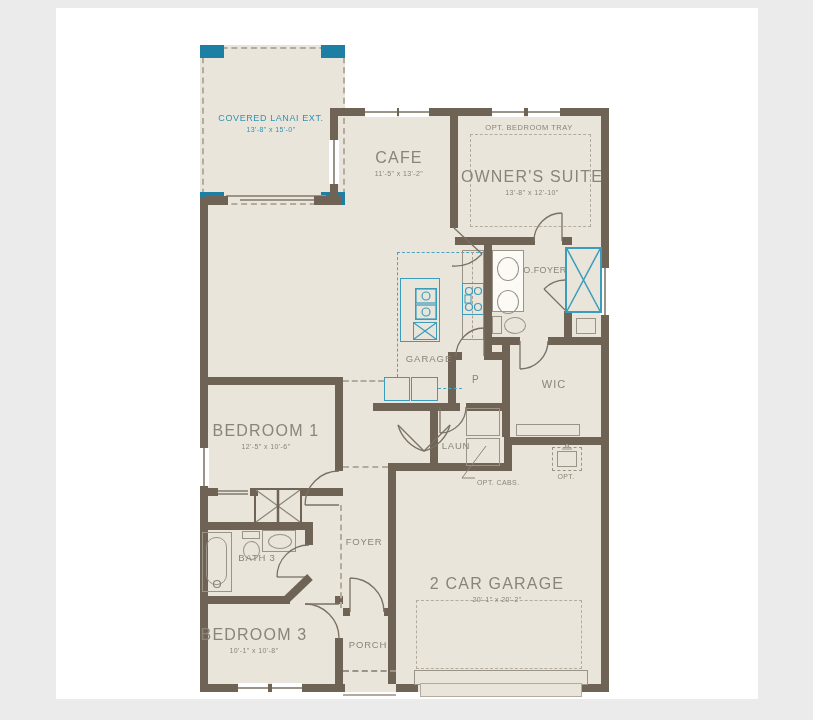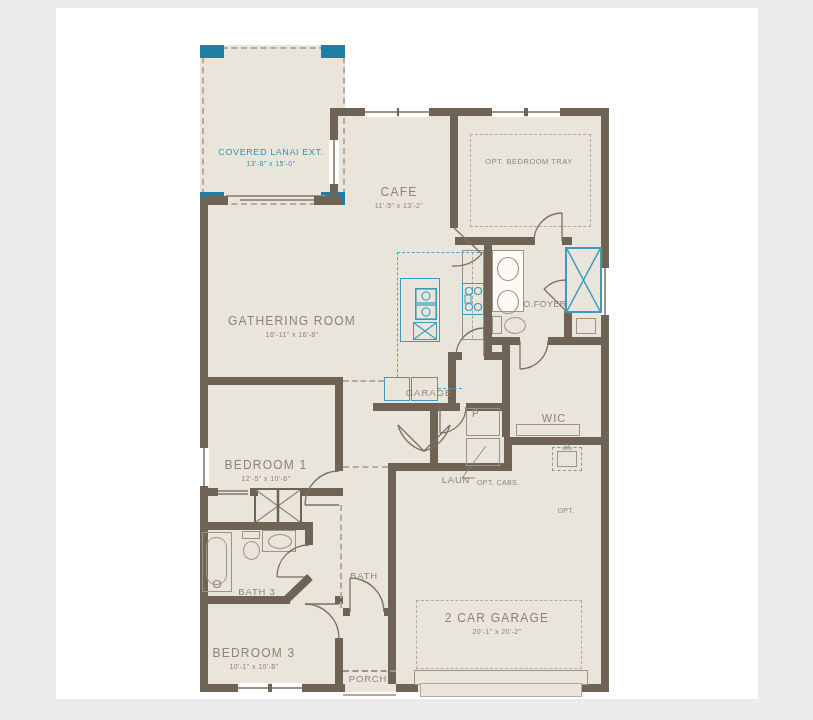--- a/index.html
+++ b/index.html
@@ -8,22 +8,22 @@
   .title{position:absolute;left:56px;top:14px;width:702px;text-align:center;font-size:17px;color:#4a4a4a;letter-spacing:.5px;}
   .abs{position:absolute;}
   .floor{position:absolute;background:#e9e5da;}
   .wall{position:absolute;background:#6f6355;}
   .win{position:absolute;background:#ffffff;}
   .winline{position:absolute;background:#9a9388;}
   .fx{position:absolute;border:1.5px solid #9a9388;box-sizing:border-box;}
   .round{border-radius:50%;}
   .tealb{border-color:#3b9cbc;}
   .tealfill{position:absolute;background:#1d7fa4;}
-  .lbl{position:absolute;transform:translate(-50%,-50%);text-align:center;color:#8b8478;white-space:nowrap;line-height:1.3;margin-top:34px;}
-  .lbl .nm{display:block;font-size:12px;letter-spacing:1.2px;}
+  .lbl{position:absolute;transform:translate(-50%,-50%);text-align:center;color:#8b8478;white-space:nowrap;line-height:1.3;}
+  .lbl .nm{display:block;font-size:16px;letter-spacing:1.2px;}
   .lbl .dm{display:block;font-size:7px;letter-spacing:.4px;}
   .teal-text{color:#2e93b4;}
   .lbl-left{position:absolute;transform:translate(0,-50%);color:#8b8478;font-size:7px;letter-spacing:.4px;white-space:nowrap;}
   svg.overlay{position:absolute;left:0;top:0;}
 </style>
 </head>
 <body>
 
 <div class="screen">
   <div class="card"></div>
@@ -206,23 +206,23 @@
     <span class="nm" style="font-size:9px;letter-spacing:.6px">COVERED LANAI EXT.</span>
     <span class="dm">13'-8" x 15'-0"</span>
   </div>
   <div class="lbl" style="left:399px;top:163px">
     <span class="nm">CAFE</span>
     <span class="dm">11'-5" x 13'-2"</span>
   </div>
   <div class="lbl" style="left:529px;top:128px">
     <span class="nm" style="font-size:7.5px;letter-spacing:.5px">OPT. BEDROOM TRAY</span>
   </div>
-  <div class="lbl" style="left:292px;top:292px">
-    <span class="nm">GATHERING ROOM</span>
-    <span class="dm">16'-11" x 16'-8"</span>
+  <div class="lbl" style="left:532px;top:182px">
+    <span class="nm">OWNER'S SUITE</span>
+    <span class="dm">13'-8" x 12'-10"</span>
   </div>
   <div class="lbl" style="left:429px;top:359px">
     <span class="nm" style="font-size:9.5px;letter-spacing:1px">GARAGE</span>
   </div>
   <div class="lbl" style="left:476px;top:379px">
     <span class="nm" style="font-size:10px">P</span>
   </div>
   <div class="lbl" style="left:545px;top:271px">
     <span class="nm" style="font-size:9px;letter-spacing:.4px">O.FOYER</span>
   </div>
@@ -236,26 +236,26 @@
   <div class="lbl" style="left:566px;top:477px">
     <span class="nm" style="font-size:7px;letter-spacing:.4px">OPT.</span>
   </div>
   <div class="lbl" style="left:266px;top:436px">
     <span class="nm">BEDROOM 1</span>
     <span class="dm">12'-5" x 10'-6"</span>
   </div>
   <div class="lbl" style="left:257px;top:558px">
     <span class="nm" style="font-size:9.5px;letter-spacing:.8px">BATH 3</span>
   </div>
-  <div class="lbl" style="left:254px;top:624px">
+  <div class="lbl" style="left:254px;top:640px">
     <span class="nm">BEDROOM 3</span>
     <span class="dm">10'-1" x 10'-8"</span>
   </div>
   <div class="lbl" style="left:364px;top:542px">
-    <span class="nm" style="font-size:9.5px;letter-spacing:.8px">BATH</span>
+    <span class="nm" style="font-size:9.5px;letter-spacing:.8px">FOYER</span>
   </div>
   <div class="lbl" style="left:368px;top:645px">
     <span class="nm" style="font-size:9.5px;letter-spacing:.8px">PORCH</span>
   </div>
   <div class="lbl" style="left:497px;top:589px">
     <span class="nm">2 CAR GARAGE</span>
     <span class="dm">20'-1" x 20'-2"</span>
   </div>
 </div>
 

